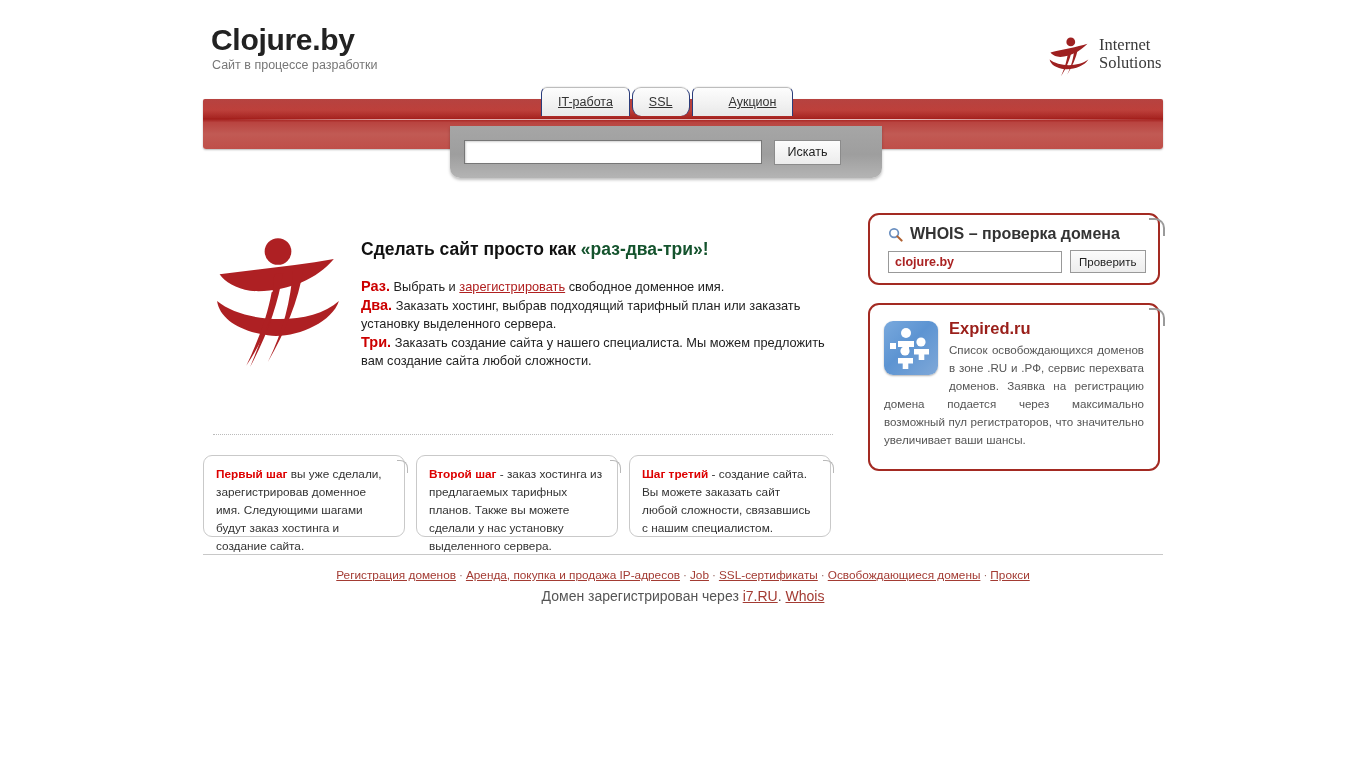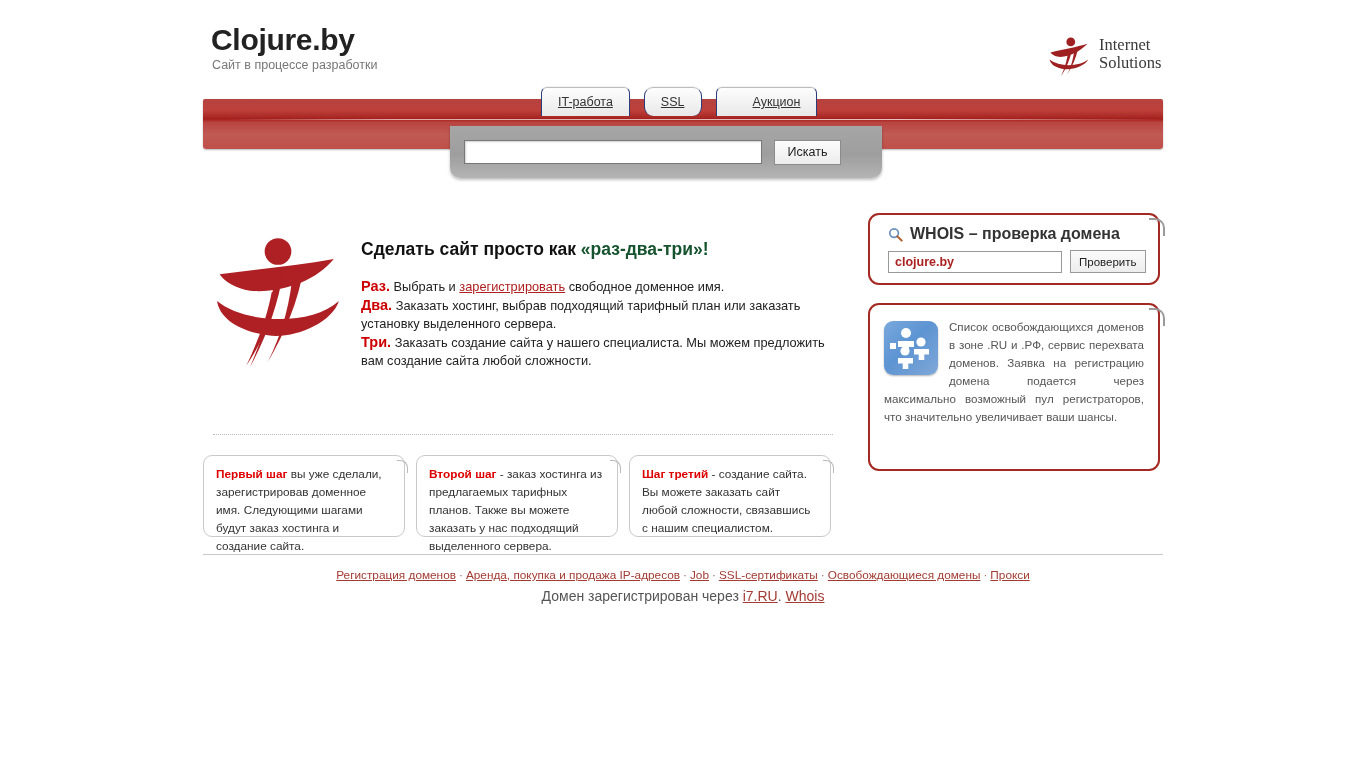--- a/index.html
+++ b/index.html
@@ -55,21 +55,21 @@
     background: linear-gradient(to right, rgba(255,255,255,0.0), rgba(255,255,255,0.62) 18%, rgba(255,255,255,0.72) 72%, rgba(255,255,255,0.0));
   }
   #banner .gloss-top {
     position: absolute; left: 0; top: 0; right: 0; height: 19px;
     background: linear-gradient(to bottom, rgba(255,255,255,0.16), rgba(255,255,255,0.02));
   }
 
   
   #tabs {
     position: absolute; left: 541px; top: 87px;
-    height: 29px; display: flex; gap: 14px; z-index: 5;
+    height: 29px; display: flex; gap: 2px; z-index: 5;
   }
   .tab {
     height: 29px; padding: 0 16px;
     display: flex; align-items: center; justify-content: center;
     background: linear-gradient(to bottom, #fdfdfd 0%, #f2f2f2 55%, #e8e8e8 100%);
     border: 1px solid #bdbdbd; border-bottom: none;
     border-radius: 6px 6px 0 0;
     font-size: 12.5px; color: #333333;
     text-decoration: underline;
     cursor: pointer;
@@ -293,21 +293,21 @@
     </p>
   </div>
 
   <div id="dotted-divider"></div>
 
   <div id="step-cards">
     <div class="step-card">
       <span class="lead">Первый шаг</span><span> вы уже сделали, зарегистрировав доменное имя. Следующими шагами будут заказ хостинга и создание сайта.</span>
     </div>
     <div class="step-card">
-      <span class="lead">Второй шаг</span><span> - заказ хостинга из предлагаемых тарифных планов. Также вы можете заказать у нас подходящий выделенного сервера.</span>
+      <span class="lead">Второй шаг</span><span> - заказ хостинга из предлагаемых тарифных планов. Также вы можете сделали у нас установку выделенного сервера.</span>
     </div>
     <div class="step-card">
       <span class="lead">Шаг третий</span><span> - создание сайта. Вы можете заказать сайт любой сложности, связавшись с нашим специалистом.</span>
     </div>
   </div>
 
   <div class="widget" id="whois-widget">
     <div id="whois-title">
       <svg width="15" height="15" viewBox="0 0 16 16">
         <circle cx="6.5" cy="6.5" r="4.6" fill="none" stroke="#6a8fc0" stroke-width="1.8"></circle>
@@ -326,20 +326,21 @@
       <svg width="54" height="54" viewBox="0 0 54 54">
         <circle cx="22" cy="12" r="5" fill="#ffffff"></circle>
         <path d="M14 20 h16 v6 h-5 v6 h-6 v-6 h-5 z" fill="#ffffff"></path>
         <circle cx="37" cy="21" r="4.6" fill="#ffffff"></circle>
         <path d="M30 28 h15 v5.5 h-4.7 v5.5 h-5.6 v-5.5 H30 z" fill="#ffffff"></path>
         <circle cx="21" cy="30" r="4.6" fill="#ffffff"></circle>
         <path d="M14 37 h15 v5.5 h-4.7 v5.5 h-5.6 v-5.5 H14 z" fill="#ffffff"></path>
         <rect x="6" y="22" width="6" height="6" fill="#ffffff"></rect>
       </svg>
     </div>
+    <div id="expired-title">Expired.ru</div>
     <div id="expired-text">Список освобождающихся доменов в зоне .RU и .РФ, сервис перехвата доменов. Заявка на регистрацию домена подается через максимально возможный пул регистраторов, что значительно увеличивает ваши шансы.</div>
   </div>
 
   <div id="footer-rule"></div>
   <div id="footer-links">
     <span class="flink">Регистрация доменов</span><span class="fsep">·</span><span class="flink">Аренда, покупка и продажа IP-адресов</span><span class="fsep">·</span><span class="flink">Job</span><span class="fsep">·</span><span class="flink">SSL-сертификаты</span><span class="fsep">·</span><span class="flink">Освобождающиеся домены</span><span class="fsep">·</span><span class="flink">Прокси</span>
   </div>
   <div id="footer-note">
     <span>Домен зарегистрирован через </span><span class="flink">i7.RU</span><span>. </span><span class="flink">Whois</span>
   </div>

